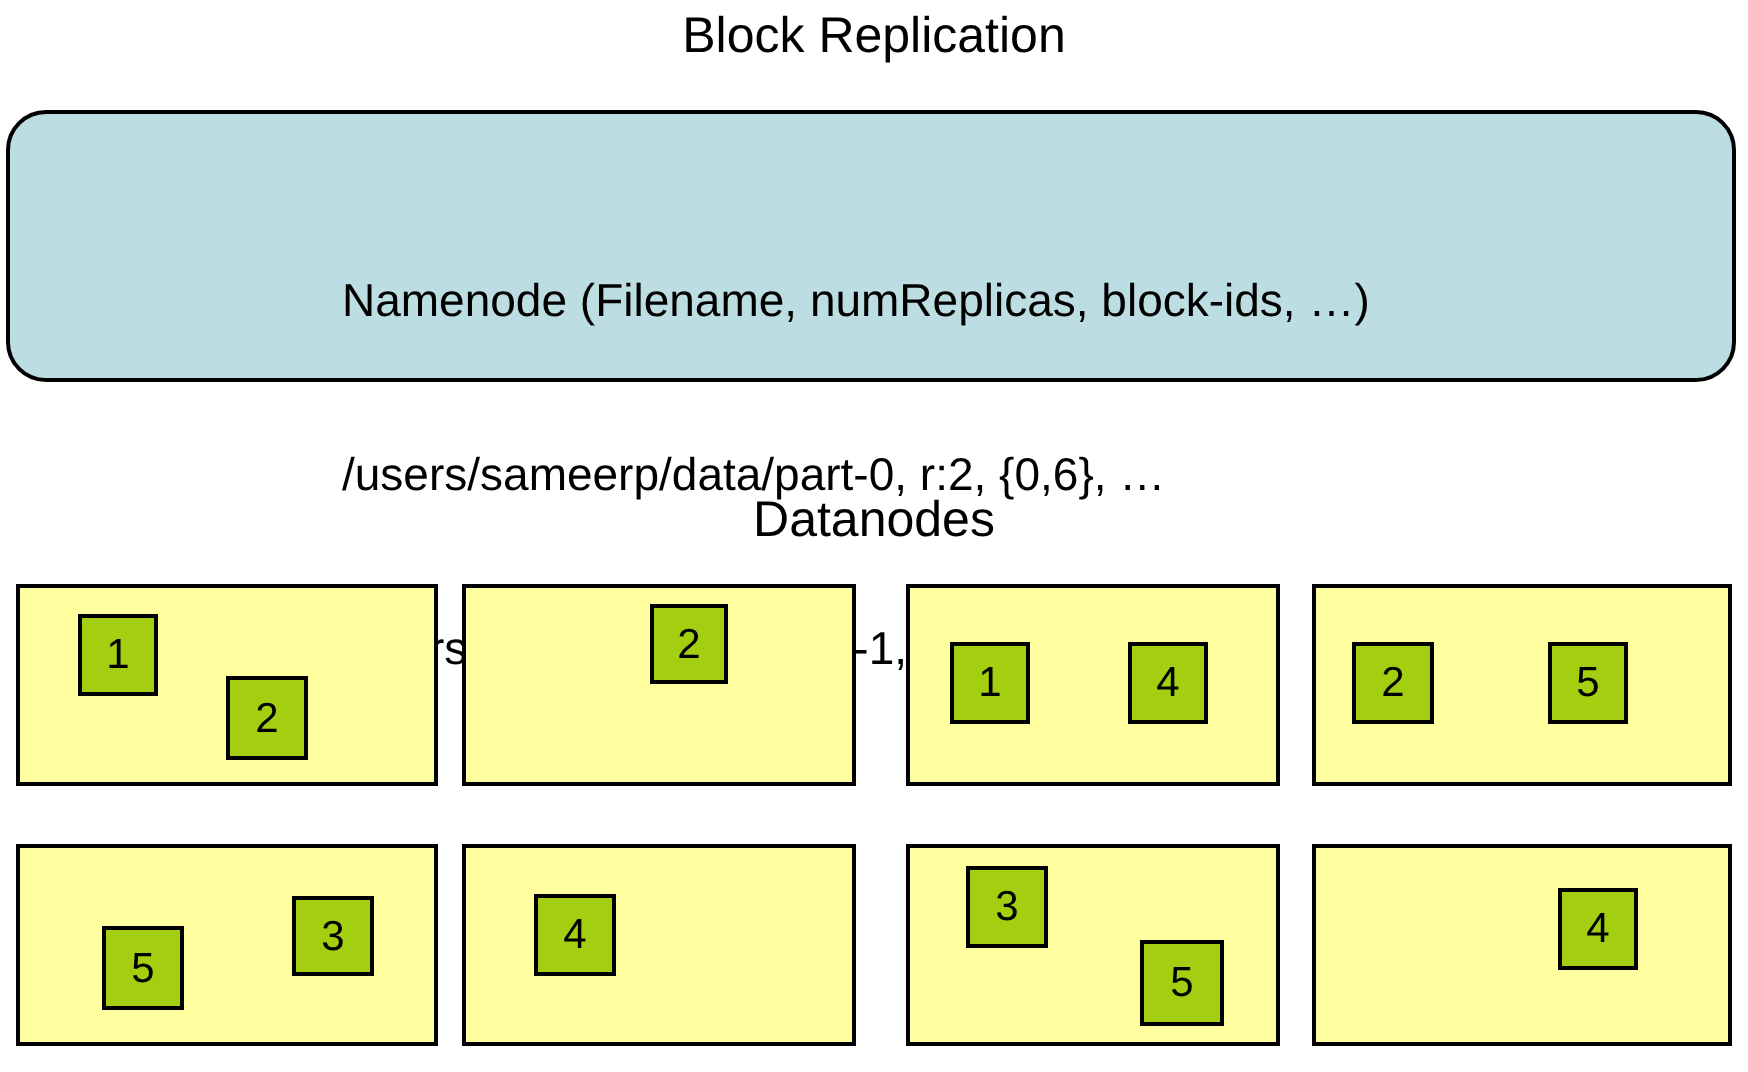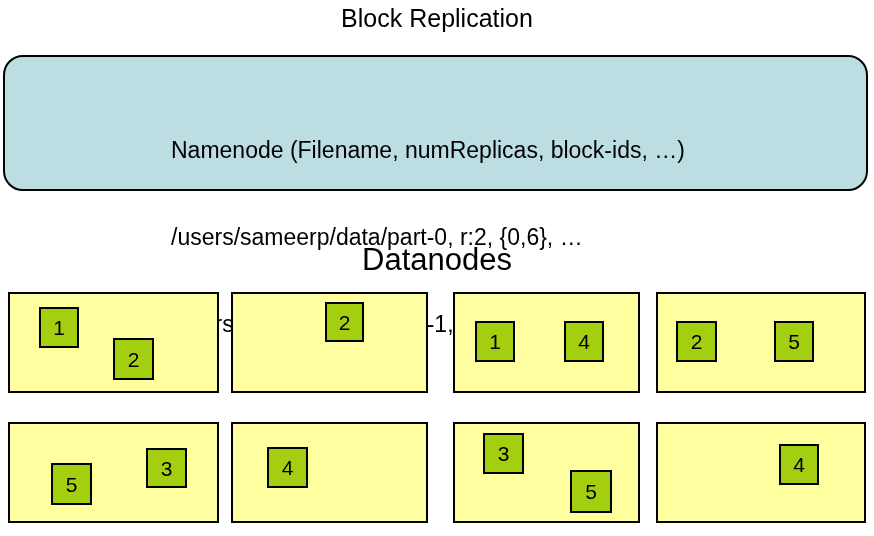--- a/index.html
+++ b/index.html
@@ -66,21 +66,21 @@
     white-space: pre;
   }
 
   
   .datanodes-label {
     position: absolute;
     left: 0;
     top: 245px;
     width: 874px;
     text-align: center;
-    font-size: 31px;
+    font-size: 25px;
     line-height: 30px;
     color: #000000;
     white-space: nowrap;
   }
 
   
   .datanode {
     position: absolute;
     box-sizing: border-box;
     background: #ffffa0;

